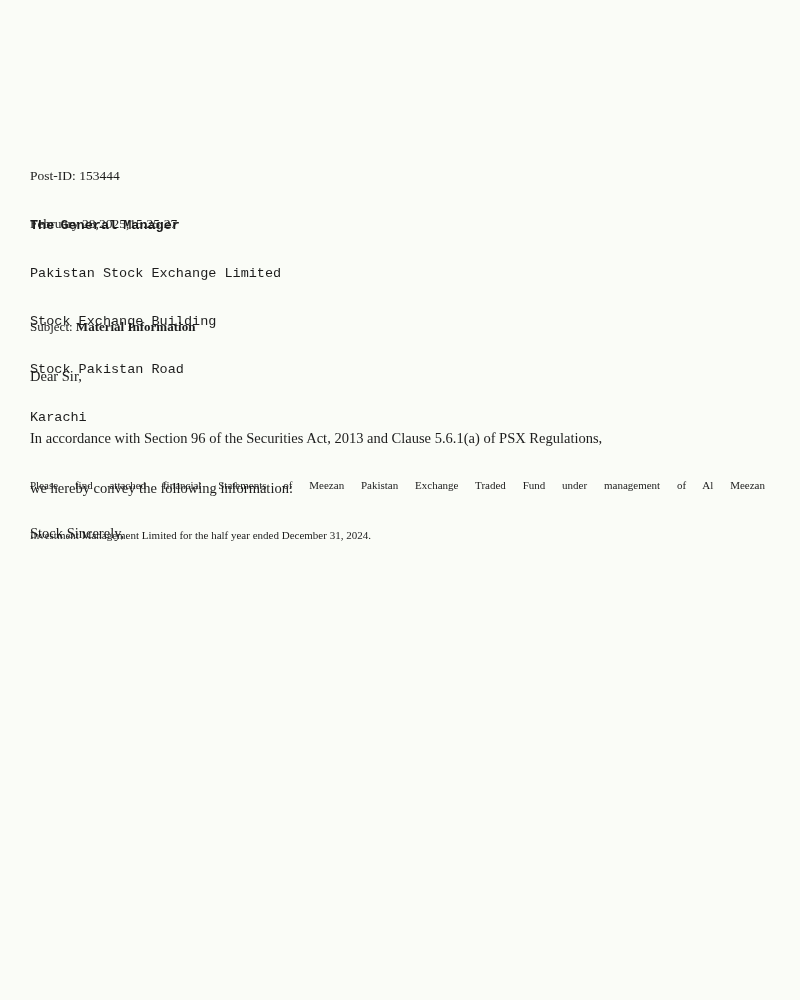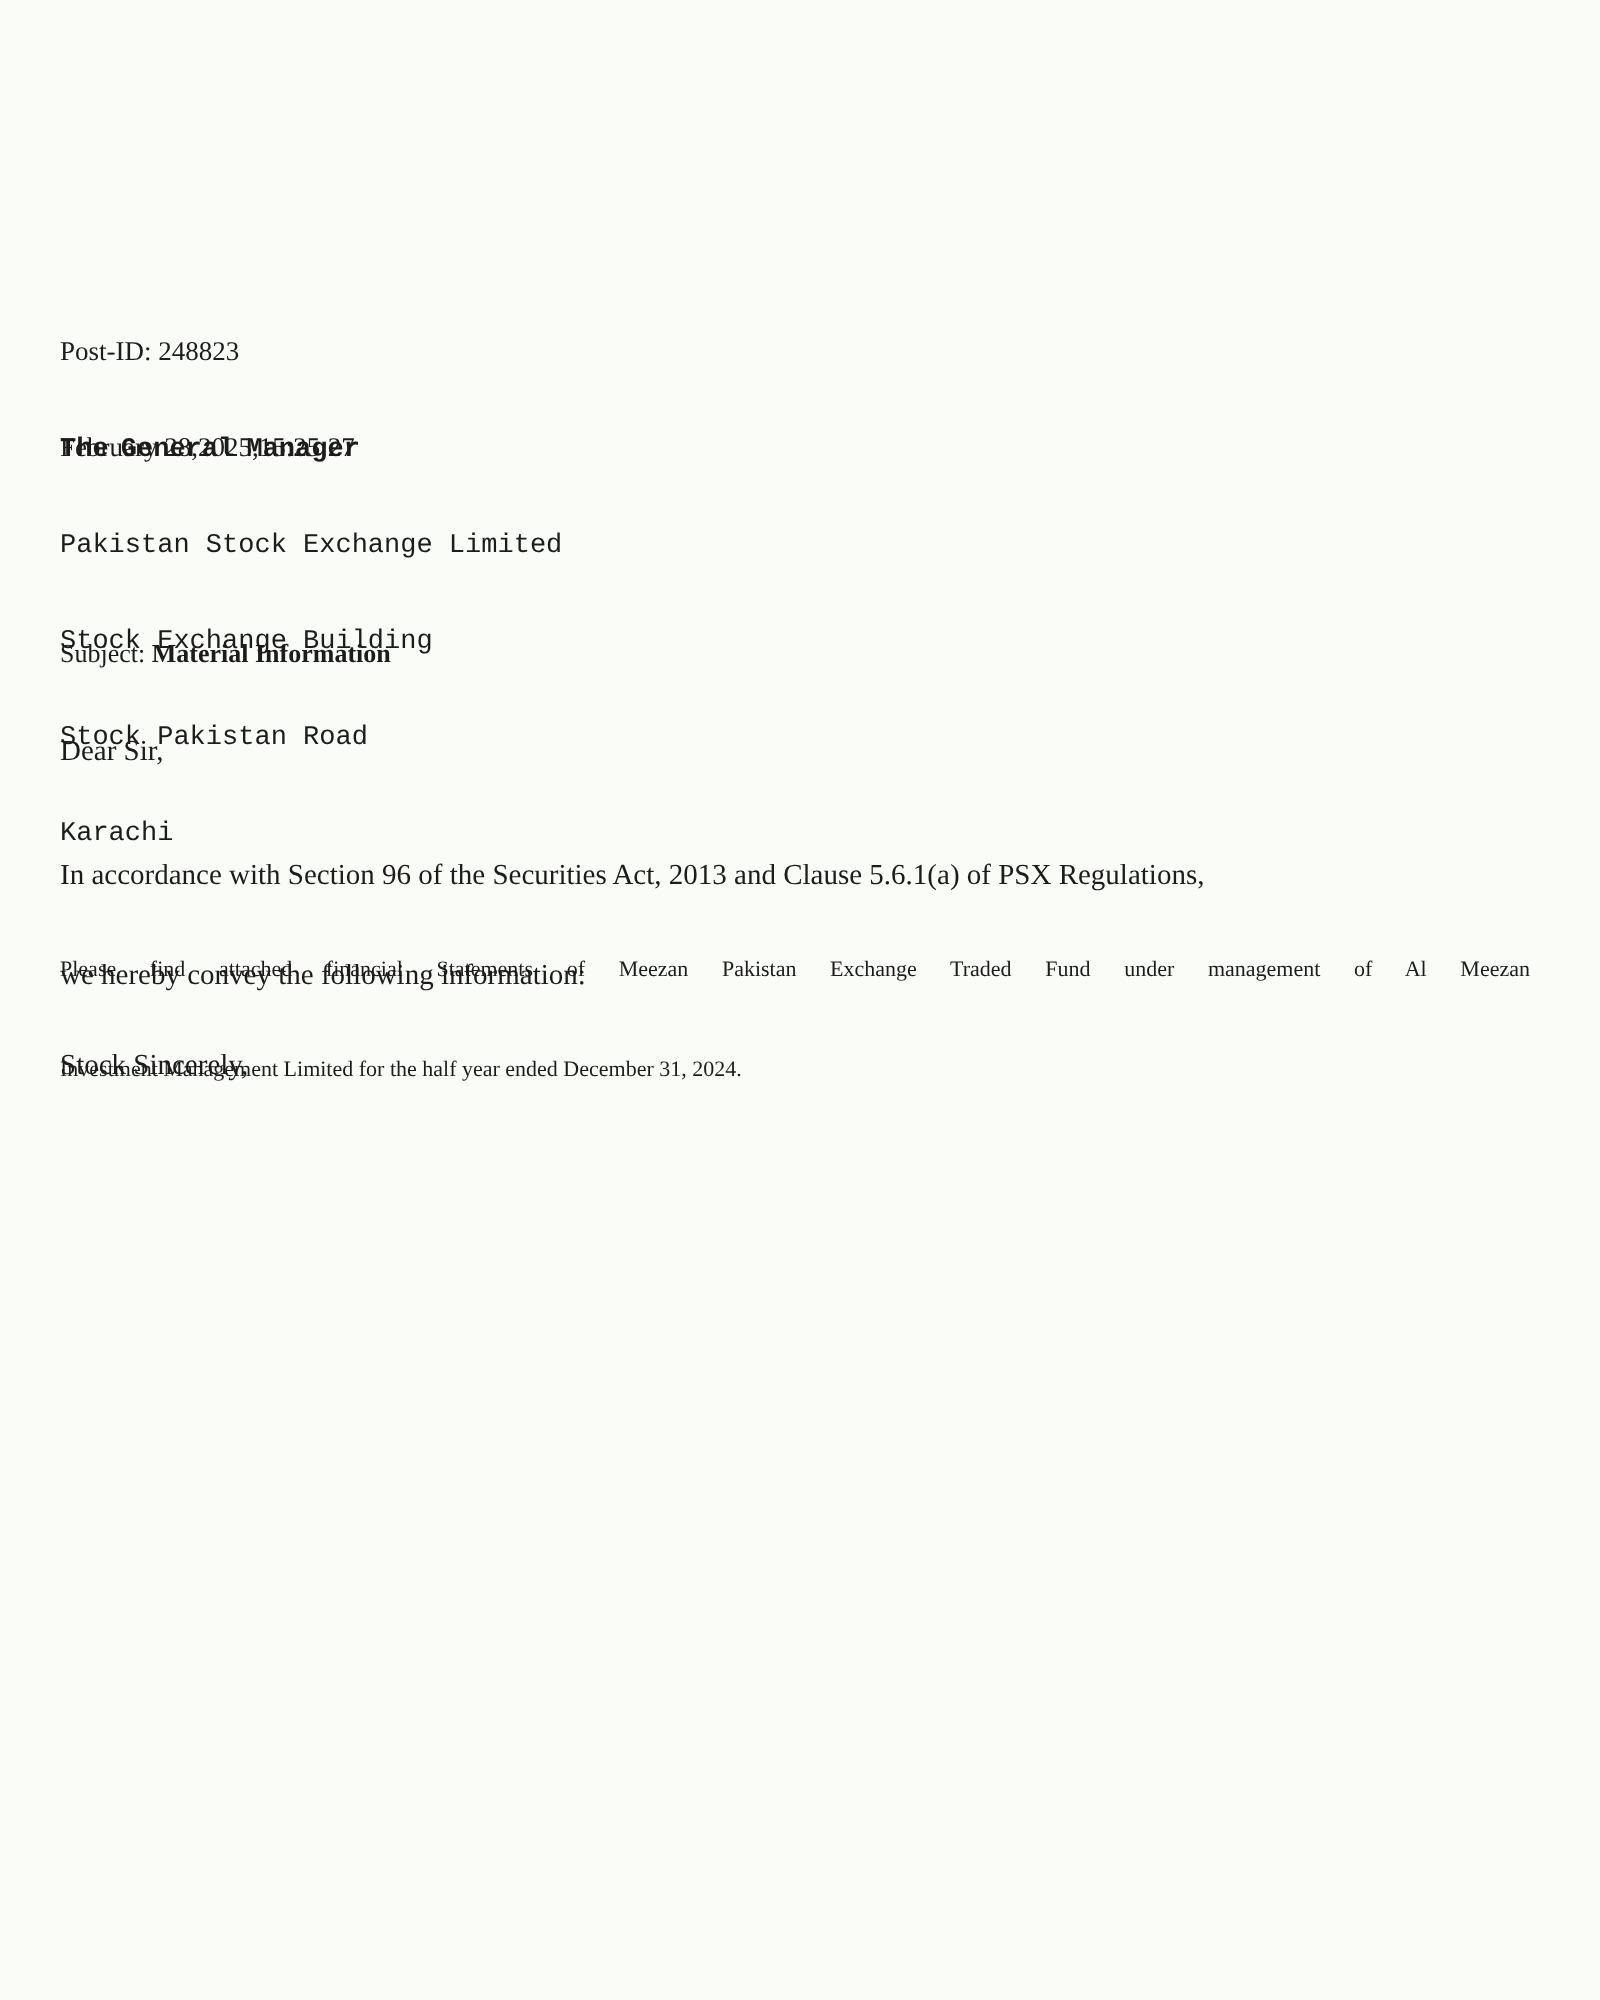--- a/index.html
+++ b/index.html
@@ -72,21 +72,21 @@
     font-size: 14.5px;
     line-height: 17px;
   }
 </style>
 </head>
 <body style="background: rgb(250, 252, 247); color: rgb(28, 28, 28);">
 
 <div class="letter">
 
   <div class="block meta">
-    <div>Post-ID: 248823</div>
+    <div>Post-ID: 153444</div>
     <div>February 28,2025,15:25:27</div>
   </div>
 
   <div class="block recipient">
     <div class="recipient-name">The General Manager</div>
     <div>Pakistan Stock Exchange Limited</div>
     <div>Stock Exchange Building</div>
     <div>Stock Pakistan Road</div>
     <div>Karachi</div>
   </div>

